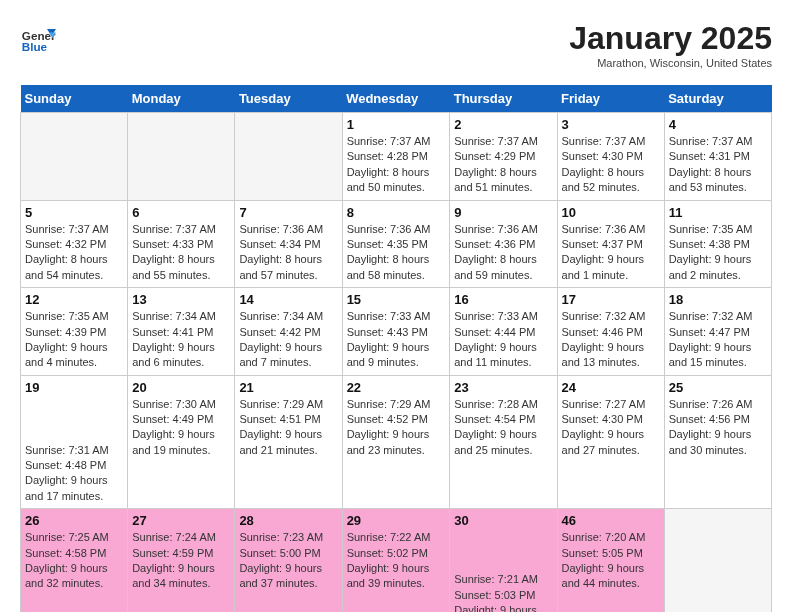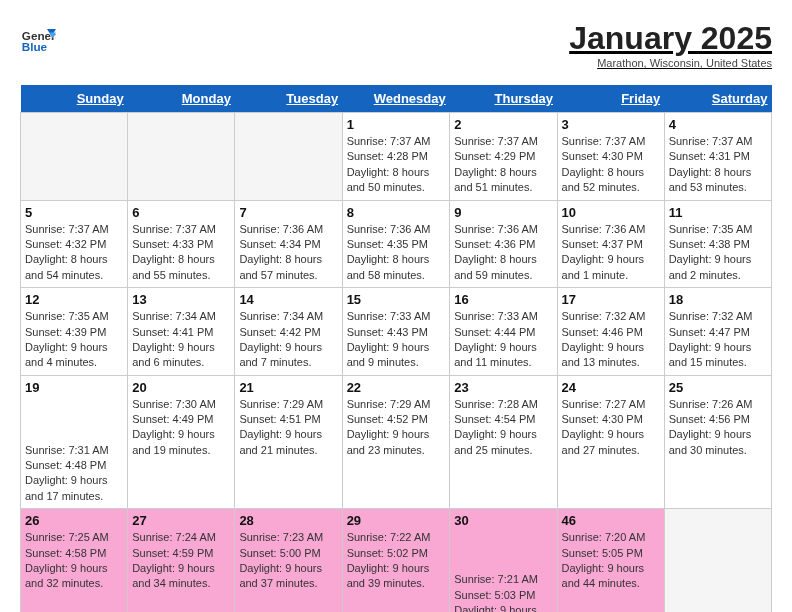--- a/index.html
+++ b/index.html
@@ -20,44 +20,42 @@
       display: flex;
       align-items: center;
       gap: 4px;
     }
     .logo-icon {
       width: 36px;
       height: 36px;
     }
     .title-block {
       text-align: right;
-      text-decoration: underline;
     }
     .month-title {
       font-size: 32px;
       font-weight: bold;
       color: #222;
     }
     .location {
       font-size: 11px;
       color: #444;
     }
     .calendar {
       width: 100%;
       border-collapse: collapse;
       font-size: 11px;
     }
     .calendar th {
       background: #1565c0;
       color: #fff;
       padding: 6px 4px;
-      text-align: right;
+      text-align: left;
       font-size: 13px;
       font-weight: bold;
-      text-decoration: underline;
     }
     .calendar td {
       border: 1px solid #ccc;
       vertical-align: top;
       padding: 4px;
       width: 108px;
       min-height: 80px;
     }
     .calendar td.empty {
       background: #f5f5f5;

